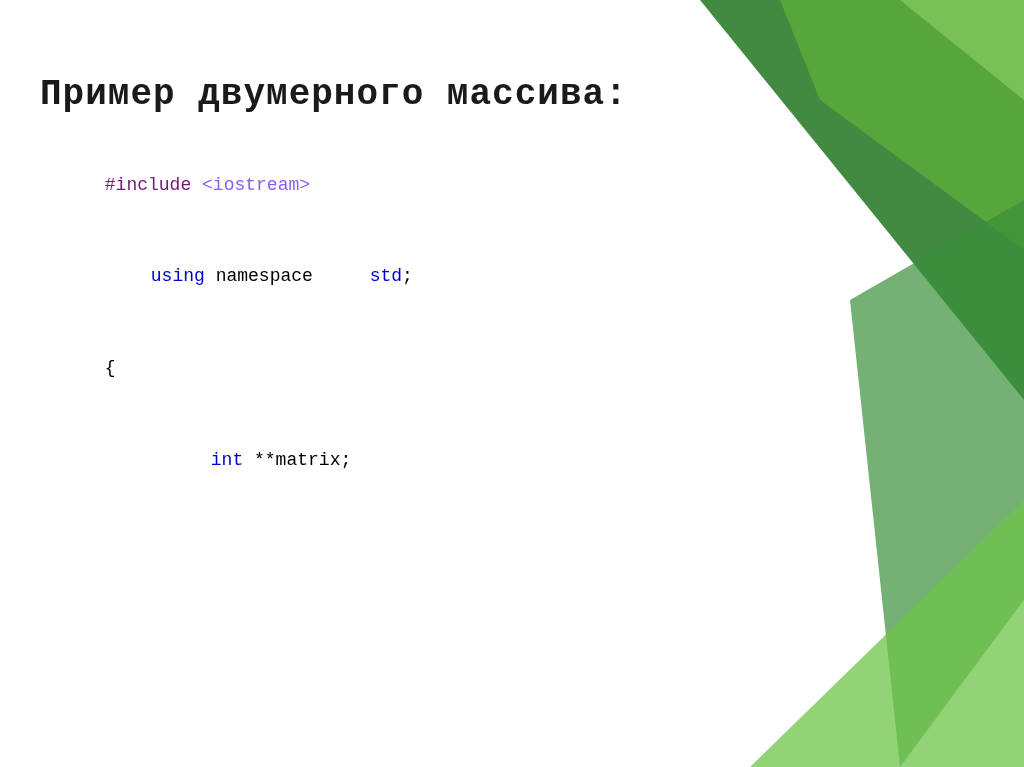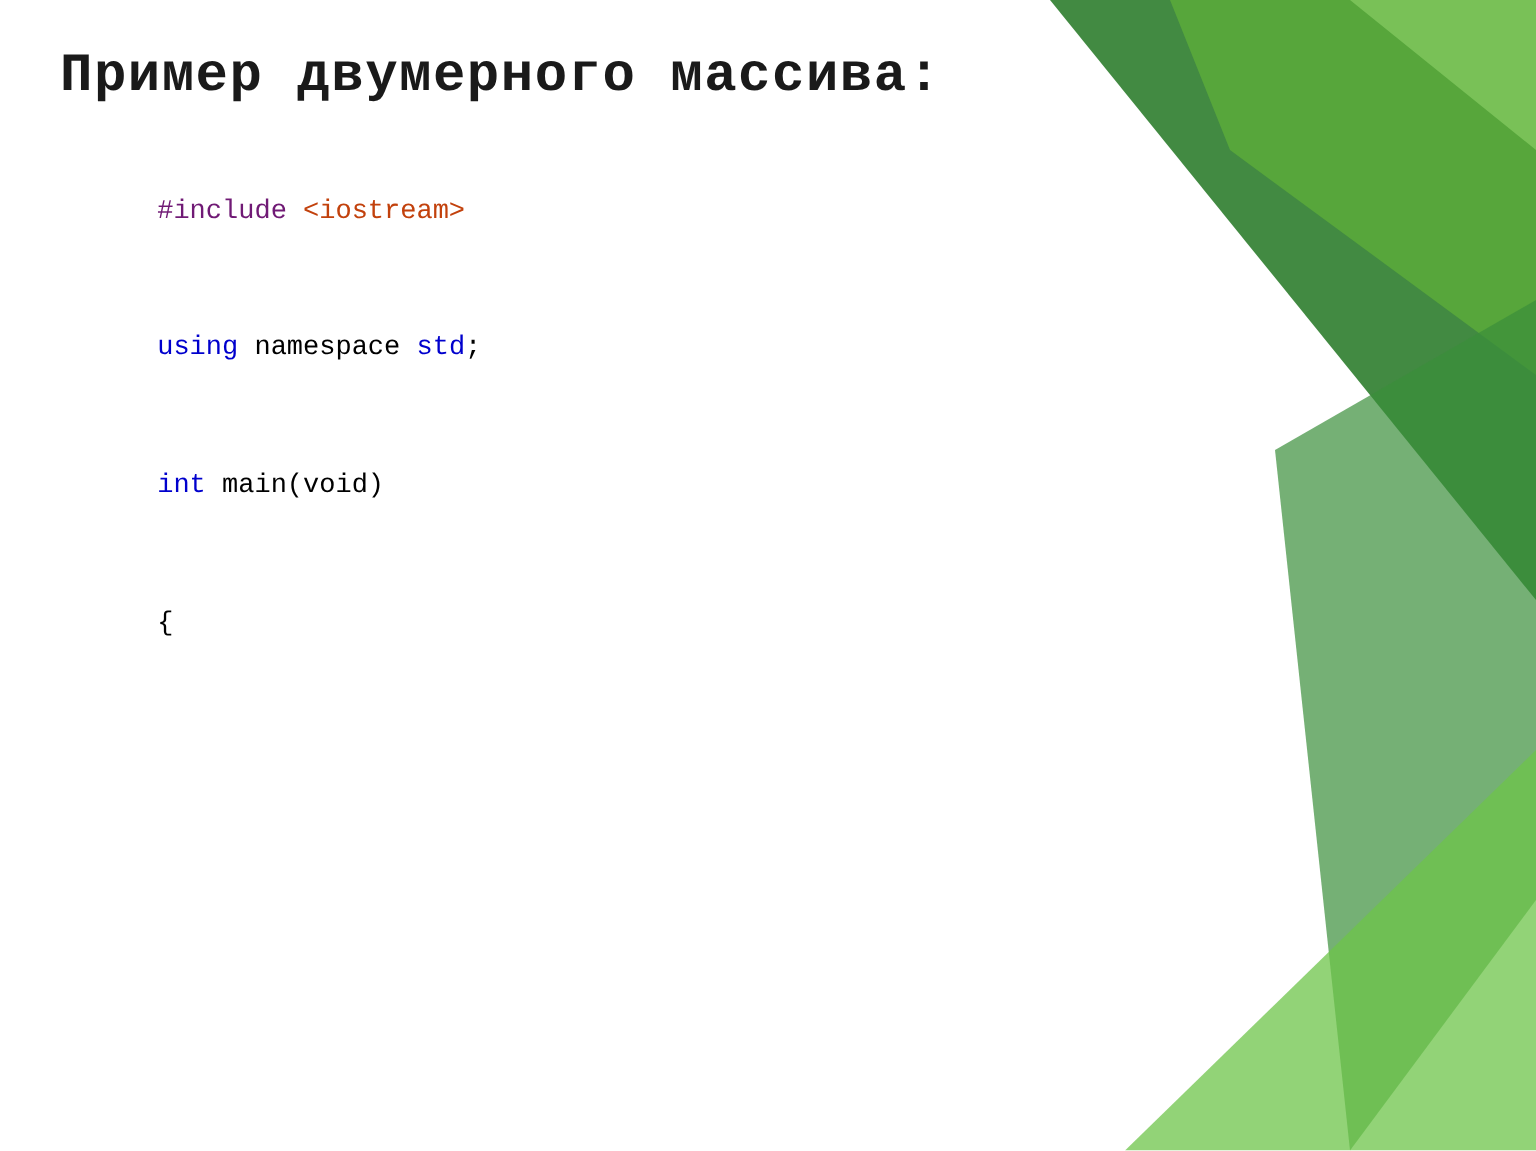--- a/index.html
+++ b/index.html
@@ -34,42 +34,43 @@
       padding: 30px 40px;
     }
 
     .slide-title {
       font-family: 'Courier New', Courier, monospace;
       font-size: 36px;
       font-weight: bold;
       color: #1a1a1a;
       margin-bottom: 24px;
       letter-spacing: 1px;
+      margin-top: 44px;
     }
 
     .code-block {
       font-family: 'Courier New', Courier, monospace;
       font-size: 18px;
       line-height: 1.7;
     }
 
     .code-line {
       display: block;
       white-space: pre;
     }
 
     .indent1 {
       padding-left: 60px;
     }
 
     
     .c-gray { color: #701a75; }
-    .c-blue { color: #0000cd; }
+    .c-blue { color: #0000cd; margin-left: 46px; }
     .c-black { color: #000000; }
-    .c-teal { color: #c2410c; }
+    .c-teal { color: #8b5cf6; }
   </style>
 </head>
 <body>
 
 <svg class="bg-decoration" viewBox="0 0 1024 767" xmlns="http://www.w3.org/2000/svg">
 
   <polygon points="700,0 1024,0 1024,400" fill="#2e7d2e" opacity="0.9"></polygon>
 
   <polygon points="780,0 1024,0 1024,250 820,100" fill="#5aaa3a" opacity="0.85"></polygon>
 
@@ -86,29 +87,29 @@
   <div class="code-block">
 
     <span class="code-line">
       <span class="c-gray">#include </span><span class="c-teal">&lt;iostream&gt;</span>
     </span>
 
     <span class="code-line">
       <span class="c-blue">using</span><span class="c-black"> namespace </span><span class="c-blue">std</span><span class="c-black">;</span>
     </span>
 
-    <span class="code-line">
-      <span class="c-blue">int</span><span class="c-black"> main(void)</span>
-    </span>
 
     <span class="code-line">
       <span class="c-black">{</span>
     </span>
 
 
+    <span class="code-line indent1">
+      <span class="c-blue">int</span><span class="c-black"> **matrix;</span>
+    </span>
 
 
     <span class="code-line indent1">
       
     </span>
 
   </div>
 </div>
 
 </body></html>

